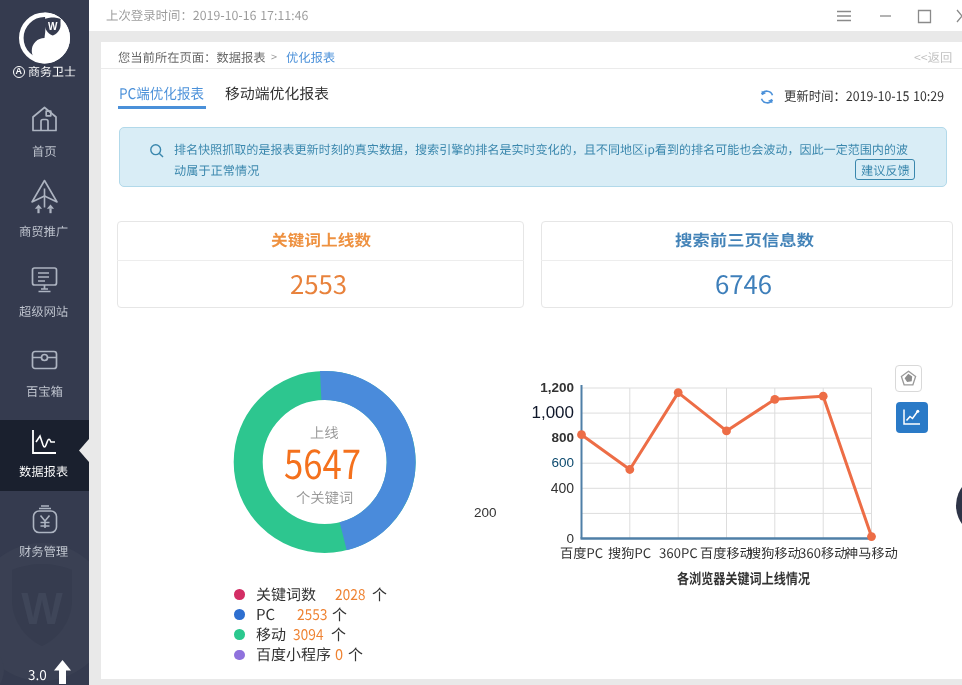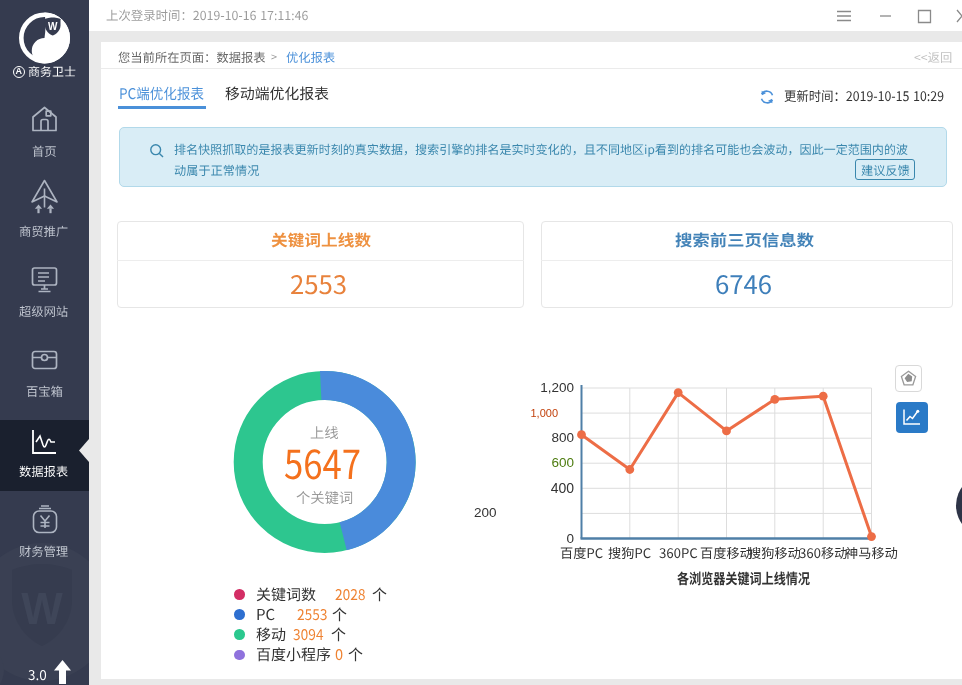--- a/index.html
+++ b/index.html
@@ -147,24 +147,24 @@
     <path d="M50.5 168.5H342.5" stroke="#4f7fa7" stroke-width="2.4"></path>
     <polyline points="51.5,64.7 99.8,99.5 148.2,22.6 196.5,60.9 244.8,29.3 293.2,26.2 341.5,166.6" fill="none" stroke="#ed6d46" stroke-width="3" stroke-linejoin="round"></polyline>
     <circle cx="51.5" cy="64.7" r="4.4" fill="#ed6d46"></circle>
     <circle cx="99.8" cy="99.5" r="4.4" fill="#ed6d46"></circle>
     <circle cx="148.2" cy="22.6" r="4.4" fill="#ed6d46"></circle>
     <circle cx="196.5" cy="60.9" r="4.4" fill="#ed6d46"></circle>
     <circle cx="244.8" cy="29.3" r="4.4" fill="#ed6d46"></circle>
     <circle cx="293.2" cy="26.2" r="4.4" fill="#ed6d46"></circle>
     <circle cx="341.5" cy="166.6" r="4.4" fill="#ed6d46"></circle>
   </svg>
-<div class="abs" style="left:474px;top:381.0px;width:100px;text-align:right;font-size:13.5px;color:#333;line-height:14px;">1,200</div>
-<div class="abs" style="left:458px;top:406.1px;width:100px;text-align:right;font-size:11px;color:#c2410c;line-height:14px;">1,000</div>
-<div class="abs" style="left:474px;top:431.2px;width:100px;text-align:right;font-size:13.5px;color:#333;line-height:14px;">800</div>
-<div class="abs" style="left:474px;top:456.2px;width:100px;text-align:right;font-size:13.5px;color:#4d7c0f;line-height:14px;">600</div>
+<div class="abs" style="left:474px;top:381.0px;width:100px;text-align:right;font-size:13.5px;color:#333;line-height:14px;font-weight:bold;">1,200</div>
+<div class="abs" style="left:474px;top:406.1px;width:100px;text-align:right;font-size:17px;color:#0f172a;line-height:14px;">1,000</div>
+<div class="abs" style="left:474px;top:431.2px;width:100px;text-align:right;font-size:13.5px;color:#333;line-height:14px;font-weight:bold;">800</div>
+<div class="abs" style="left:474px;top:456.2px;width:100px;text-align:right;font-size:13.5px;color:#0c4a6e;line-height:14px;">600</div>
 <div class="abs" style="left:474px;top:481.3px;width:100px;text-align:right;font-size:14px;color:#333;line-height:14px;">400</div>
 <div class="abs" style="left:474px;top:506.4px;width:100px;text-align:left;font-size:13.5px;color:#333;line-height:14px;">200</div>
 <div class="abs" style="left:474px;top:531.5px;width:100px;text-align:right;font-size:13.5px;color:#333;line-height:14px;">0</div>
 <svg style="position:absolute;left:559.9px;top:557.5px;overflow:visible" width="1" height="1">
     <path fill="#333333" d="M2.3 -7.4V1.1H3.3V0.2H10V1.1H11V-7.4H6.6C6.7 -8 6.9 -8.7 7.1 -9.4H12.4V-10.4H0.8V-9.4H5.9C5.8 -8.8 5.7 -8 5.5 -7.4ZM3.3 -3.2H10V-0.7H3.3ZM3.3 -4.1V-6.5H10V-4.1Z M18.3 -8.5V-7.4H16.2V-6.5H18.3V-4.3H23.4V-6.5H25.6V-7.4H23.4V-8.5H22.5V-7.4H19.2V-8.5ZM22.5 -6.5V-5.1H19.2V-6.5ZM23.2 -2.7C22.6 -2 21.8 -1.5 20.8 -1C19.9 -1.5 19.1 -2 18.6 -2.7ZM16.4 -3.5V-2.7H18.1L17.6 -2.5C18.2 -1.8 18.9 -1.1 19.8 -0.6C18.5 -0.2 17.1 0 15.7 0.1C15.9 0.4 16.1 0.7 16.1 1C17.8 0.8 19.4 0.5 20.8 -0.1C22.1 0.5 23.7 0.9 25.3 1.1C25.4 0.8 25.7 0.4 25.9 0.2C24.4 0.1 23.1 -0.2 21.9 -0.6C23.1 -1.2 24 -2.1 24.6 -3.2L24 -3.5L23.9 -3.5ZM19.4 -10.9C19.6 -10.6 19.8 -10.2 20 -9.8H14.9V-6.2C14.9 -4.2 14.8 -1.4 13.7 0.6C13.9 0.7 14.4 0.9 14.6 1.1C15.7 -1 15.9 -4.1 15.9 -6.2V-8.8H25.7V-9.8H21.1C20.9 -10.2 20.7 -10.7 20.4 -11.2Z M27.7 0H28.9V-3.9H30.5C32.7 -3.9 34.1 -4.8 34.1 -6.8C34.1 -8.9 32.7 -9.7 30.5 -9.7H27.7ZM28.9 -4.8V-8.7H30.3C32 -8.7 32.9 -8.2 32.9 -6.8C32.9 -5.5 32.1 -4.8 30.4 -4.8Z M39.7 0.2C41 0.2 41.9 -0.3 42.7 -1.2L42 -2C41.4 -1.3 40.7 -0.9 39.8 -0.9C37.9 -0.9 36.8 -2.4 36.8 -4.9C36.8 -7.3 38 -8.8 39.8 -8.8C40.7 -8.8 41.3 -8.4 41.8 -7.9L42.5 -8.7C41.9 -9.3 41 -9.8 39.8 -9.8C37.4 -9.8 35.5 -8 35.5 -4.8C35.5 -1.7 37.3 0.2 39.7 0.2Z"></path>
   </svg>
 <svg style="position:absolute;left:608.2px;top:557.5px;overflow:visible" width="1" height="1">
     <path fill="#333333" d="M2.2 -11.1V-8.4H0.6V-7.5H2.2V-4.7L0.5 -4.1L0.8 -3.1L2.2 -3.7V-0.2C2.2 0 2.1 0 2 0C1.8 0.1 1.4 0.1 0.8 0C1 0.3 1.1 0.7 1.1 1C1.9 1 2.4 1 2.7 0.8C3 0.6 3.1 0.4 3.1 -0.2V-4L4.6 -4.6L4.4 -5.5L3.1 -5V-7.5H4.5V-8.4H3.1V-11.1ZM5 -3.8V-3H5.6L5.5 -2.9C6 -2.1 6.8 -1.3 7.7 -0.7C6.6 -0.2 5.3 0.1 4 0.3C4.2 0.5 4.4 0.8 4.5 1.1C5.9 0.8 7.4 0.4 8.6 -0.2C9.6 0.4 10.8 0.8 12.1 1C12.2 0.8 12.5 0.4 12.7 0.2C11.6 0 10.5 -0.3 9.5 -0.7C10.6 -1.4 11.5 -2.3 12 -3.6L11.4 -3.9L11.3 -3.8H9V-5.1H12.1V-10H9.5V-9.2H11.2V-7.9H9.6V-7.2H11.2V-5.9H9V-11.1H8.1V-5.9H6V-7.2H7.5V-7.9H6V-9.2C6.7 -9.4 7.4 -9.6 8 -10L7.3 -10.6C6.8 -10.3 5.9 -9.9 5.2 -9.7V-5.1H8.1V-3.8ZM10.7 -3C10.2 -2.2 9.5 -1.6 8.6 -1.1C7.7 -1.6 7 -2.3 6.5 -3Z M19.9 -11.1C19.4 -9.3 18.5 -7.6 17.5 -6.4C17.7 -6.3 18.1 -6 18.3 -5.8C18.8 -6.5 19.4 -7.3 19.8 -8.2H24.5C24.3 -2.6 24.1 -0.6 23.7 -0.1C23.6 0.1 23.5 0.1 23.2 0.1C23 0.1 22.3 0.1 21.5 0C21.7 0.3 21.8 0.7 21.8 1C22.5 1 23.2 1.1 23.6 1C24.1 1 24.4 0.9 24.6 0.5C25.1 -0.2 25.3 -2.3 25.5 -8.6C25.5 -8.8 25.5 -9.1 25.5 -9.1H20.2C20.4 -9.7 20.7 -10.3 20.8 -10.9ZM19.9 -5.7H22V-3H19.9ZM19 -6.6V-1.2H19.9V-2.2H22.9V-6.6ZM17.1 -11C16.8 -10.5 16.5 -10 16.1 -9.4C15.7 -10 15.2 -10.5 14.6 -11L13.9 -10.4C14.6 -9.9 15.1 -9.3 15.4 -8.7C14.9 -8.1 14.3 -7.6 13.7 -7.1C13.9 -7 14.2 -6.7 14.4 -6.5C14.9 -6.9 15.4 -7.3 15.9 -7.8C16.1 -7.3 16.3 -6.7 16.4 -6.1C15.8 -4.9 14.7 -3.6 13.7 -2.9C14 -2.7 14.3 -2.4 14.4 -2.1C15.1 -2.7 15.9 -3.6 16.5 -4.6L16.5 -3.9C16.5 -2.2 16.4 -0.6 16 -0.2C15.9 -0 15.8 0.1 15.6 0.1C15.3 0.1 14.7 0.1 14.1 0.1C14.3 0.3 14.4 0.7 14.4 1C15 1.1 15.5 1.1 16 1C16.3 0.9 16.6 0.8 16.8 0.5C17.3 -0.2 17.5 -2 17.5 -3.9C17.5 -5.5 17.3 -7.1 16.6 -8.6C17.1 -9.2 17.6 -9.9 18 -10.5Z M27.7 0H28.9V-3.9H30.5C32.7 -3.9 34.1 -4.8 34.1 -6.8C34.1 -8.9 32.7 -9.7 30.5 -9.7H27.7ZM28.9 -4.8V-8.7H30.3C32 -8.7 32.9 -8.2 32.9 -6.8C32.9 -5.5 32.1 -4.8 30.4 -4.8Z M39.7 0.2C41 0.2 41.9 -0.3 42.7 -1.2L42 -2C41.4 -1.3 40.7 -0.9 39.8 -0.9C37.9 -0.9 36.8 -2.4 36.8 -4.9C36.8 -7.3 38 -8.8 39.8 -8.8C40.7 -8.8 41.3 -8.4 41.8 -7.9L42.5 -8.7C41.9 -9.3 41 -9.8 39.8 -9.8C37.4 -9.8 35.5 -8 35.5 -4.8C35.5 -1.7 37.3 0.2 39.7 0.2Z"></path>
   </svg>
 <svg style="position:absolute;left:658.8px;top:557.5px;overflow:visible" width="1" height="1">

